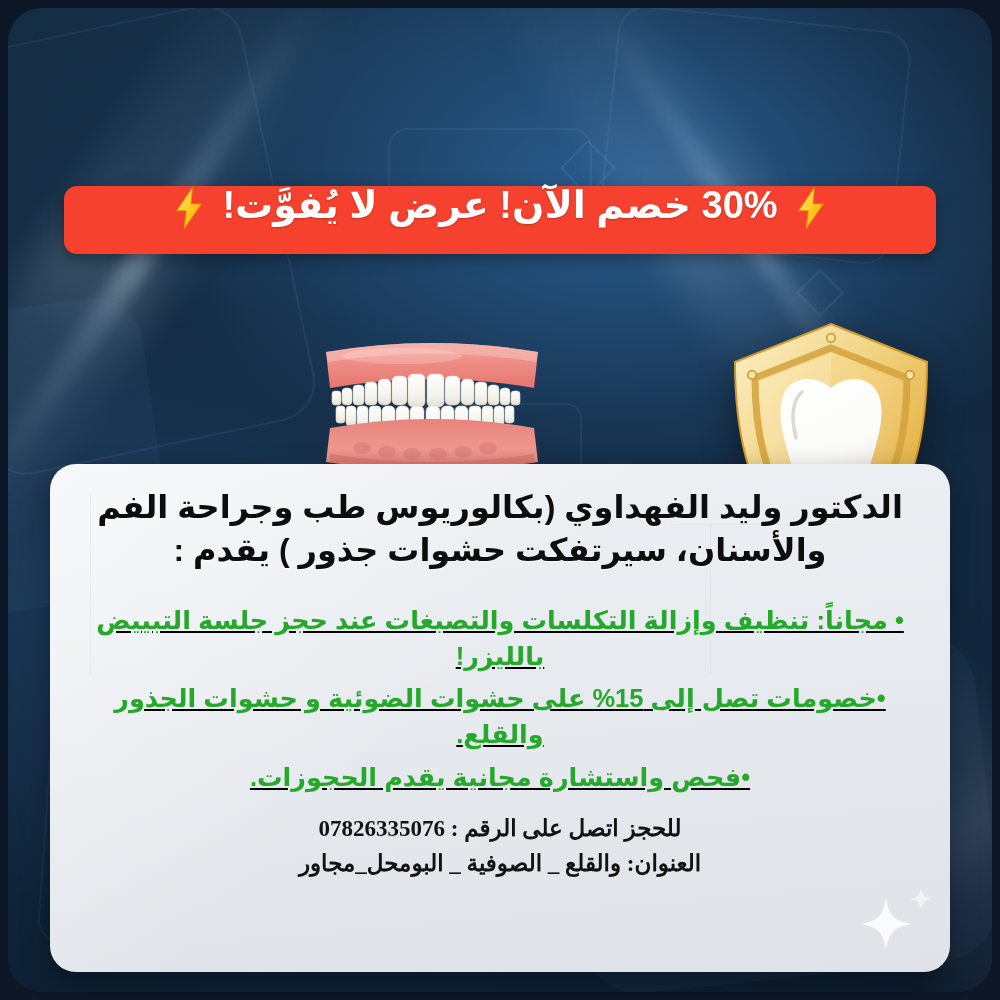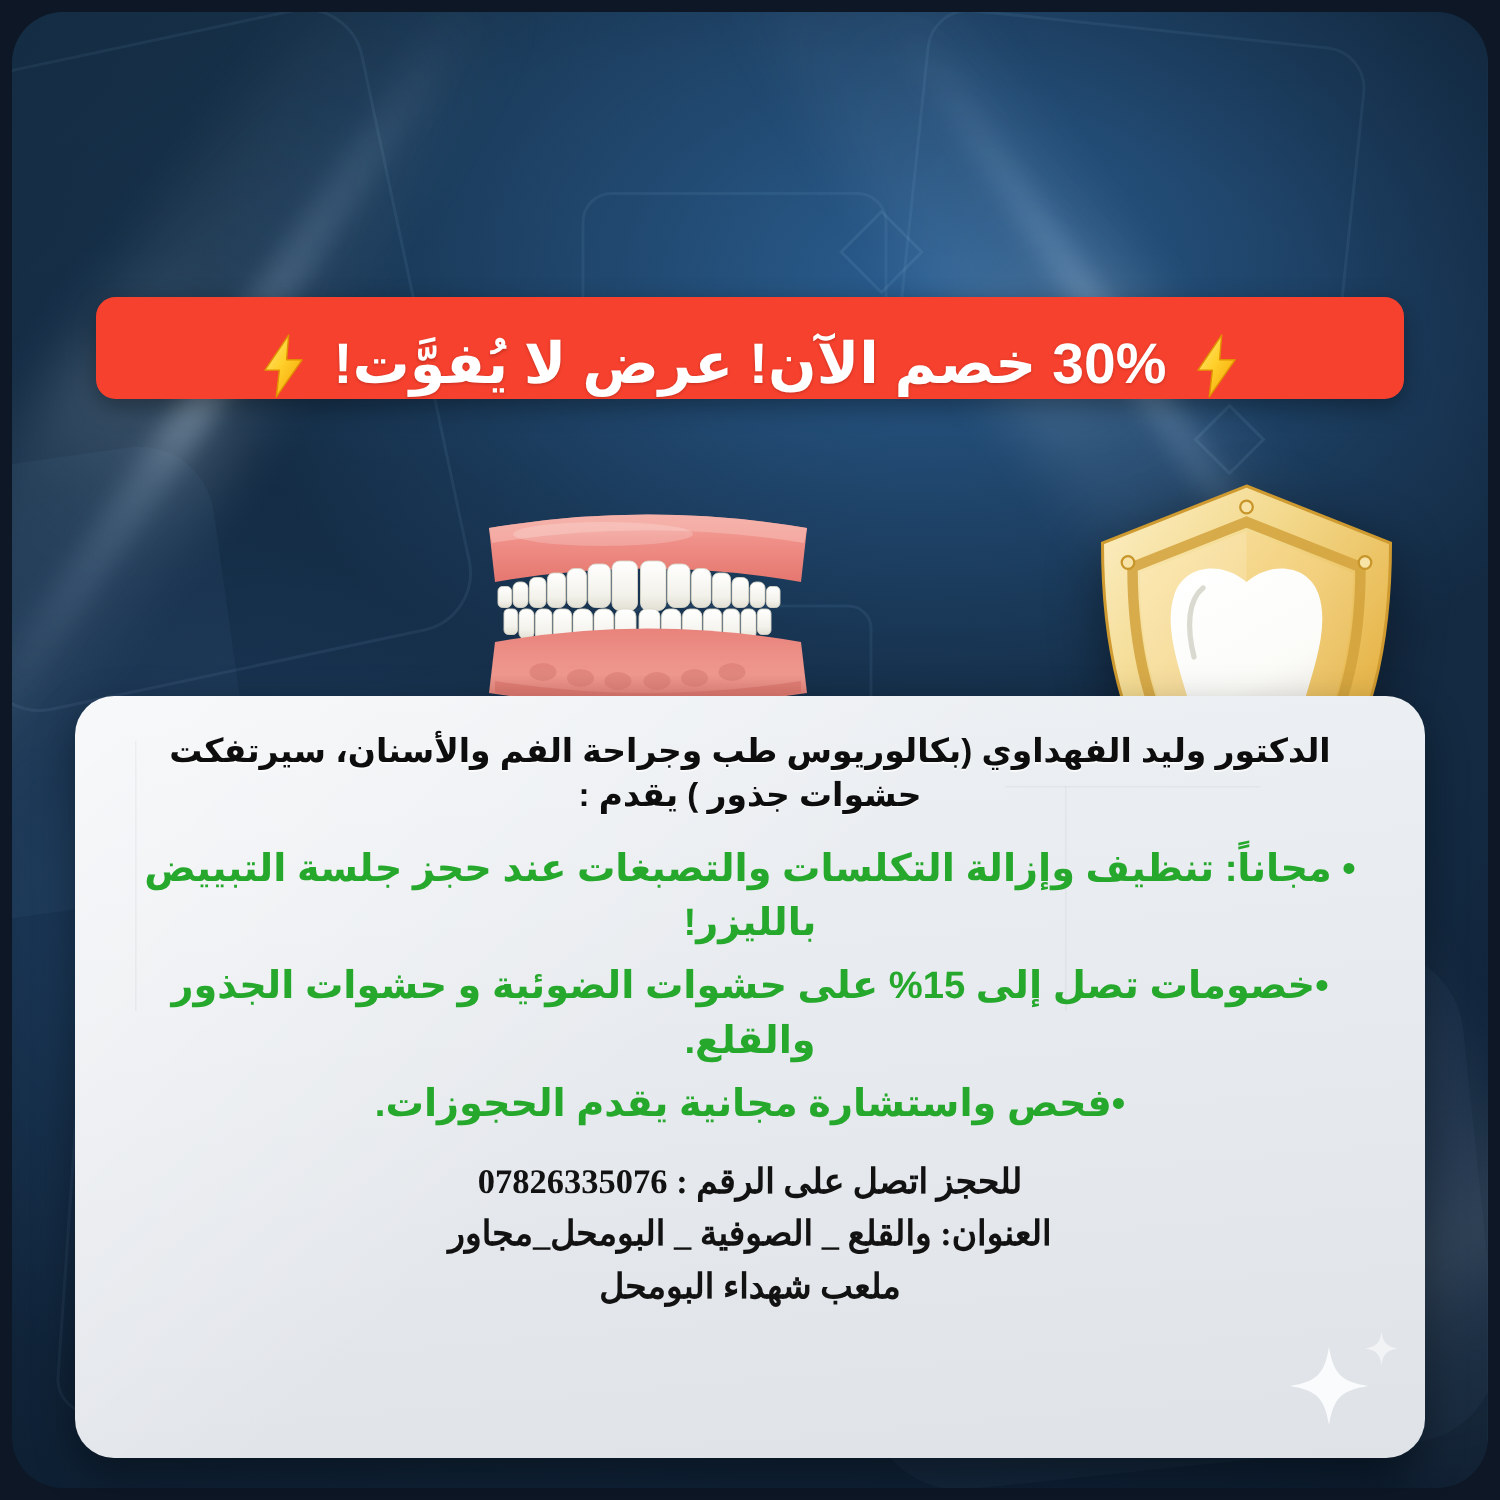--- a/index.html
+++ b/index.html
@@ -68,28 +68,28 @@
     inset: 0;
     background: radial-gradient(ellipse 120% 100% at 50% 45%,
                 rgba(0,0,0,0) 42%, rgba(2,8,16,0.55) 100%);
     pointer-events: none;
   }
 
   
   .banner {
     position: absolute;
     left: 64px;
-    top: 198px;
+    top: 186px;
     width: 872px;
     height: 68px;
     background: #f5412e;
     border-radius: 13px;
     box-shadow: 0 5px 16px rgba(0,0,0,0.35);
     display: flex;
-    align-items: flex-end;
+    align-items: flex-start;
     justify-content: center;
     gap: 16px;
     direction: rtl;
   }
   .banner-text {
     color: #ffffff;
     font-size: 38px;
     font-weight: bold;
     letter-spacing: 0px;
     white-space: nowrap;
@@ -139,28 +139,28 @@
   
   .card-tex {
     position: absolute;
     background: rgba(150,165,180,0.10);
   }
 
   .card-inner { position: relative; z-index: 2; }
 
   .headline {
     color: #0d0d0d;
-    font-size: 22px;
+    font-size: 32px;
     font-weight: bold;
     line-height: 1.34;
     margin: 8px 0 2px 0;
     text-shadow: 0 1px 0 rgba(255,255,255,0.6);
   }
 
-  .offers { margin-top: 16px; }
+  .offers { margin-top: 30px; text-decoration: underline; }
   .offer-line {
     color: #25a82c;
     font-size: 25.5px;
     font-weight: bold;
     line-height: 1.42;
   }
   .offer-gap { height: 6px; }
 
   .contact { margin-top: 17px; font-family: Liberation Serif, serif; }
   .contact-line {
@@ -370,21 +370,20 @@
         <div class="offer-line">• مجاناً: تنظيف وإزالة التكلسات والتصبغات عند حجز جلسة التبييض بالليزر!</div>
         <div class="offer-gap"></div>
         <div class="offer-line">•خصومات تصل إلى 15% على حشوات الضوئية و حشوات الجذور والقلع.</div>
         <div class="offer-gap"></div>
         <div class="offer-line">•فحص واستشارة مجانية يقدم الحجوزات.</div>
       </div>
 
       <div class="contact">
         <div class="contact-line">للحجز اتصل على الرقم : 07826335076</div>
         <div class="contact-line">العنوان: والقلع _ الصوفية _ البومحل_مجاور</div>
-        <div class="contact-line">ملعب شهداء البومحل</div>
       </div>
     </div>
 
     <svg class="sparkle" viewBox="0 0 52 52" aria-hidden="true">
       <path d="M26 0 C29 18, 34 23, 52 26 C34 29, 29 34, 26 52 C23 34, 18 29, 0 26 C18 23, 23 18, 26 0 Z" fill="#ffffff" opacity=".92"></path>
     </svg>
     <svg class="sparkle-sm" viewBox="0 0 52 52" aria-hidden="true">
       <path d="M26 0 C29 18, 34 23, 52 26 C34 29, 29 34, 26 52 C23 34, 18 29, 0 26 C18 23, 23 18, 26 0 Z" fill="#ffffff" opacity=".8"></path>
     </svg>
   </div>

